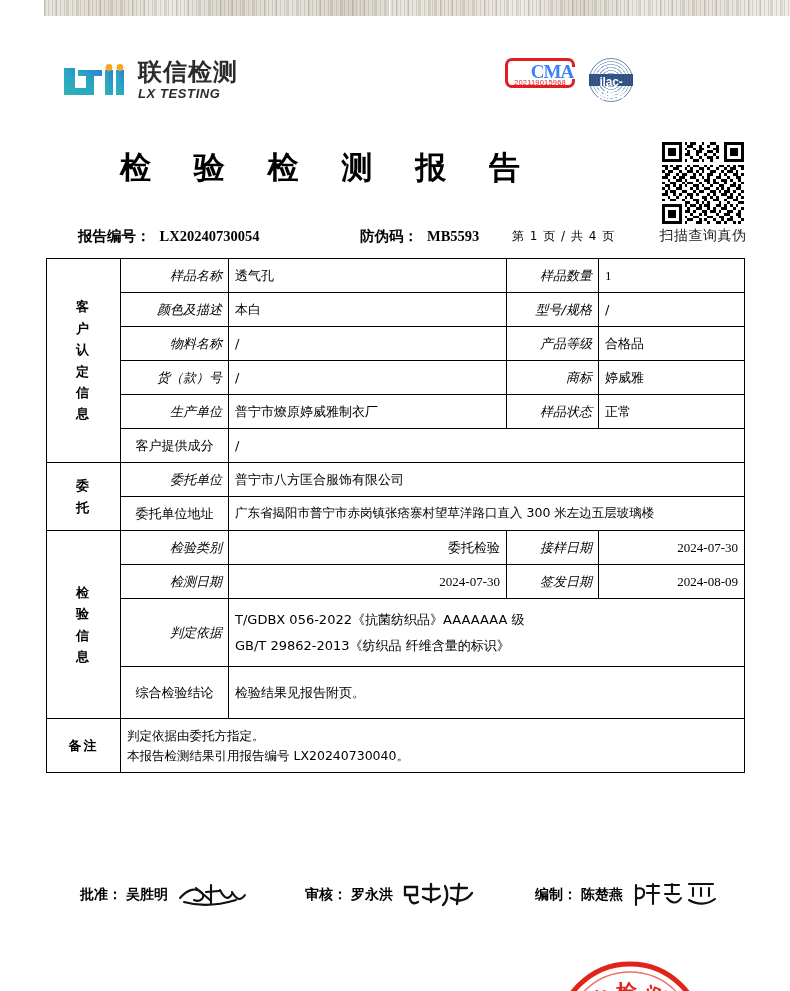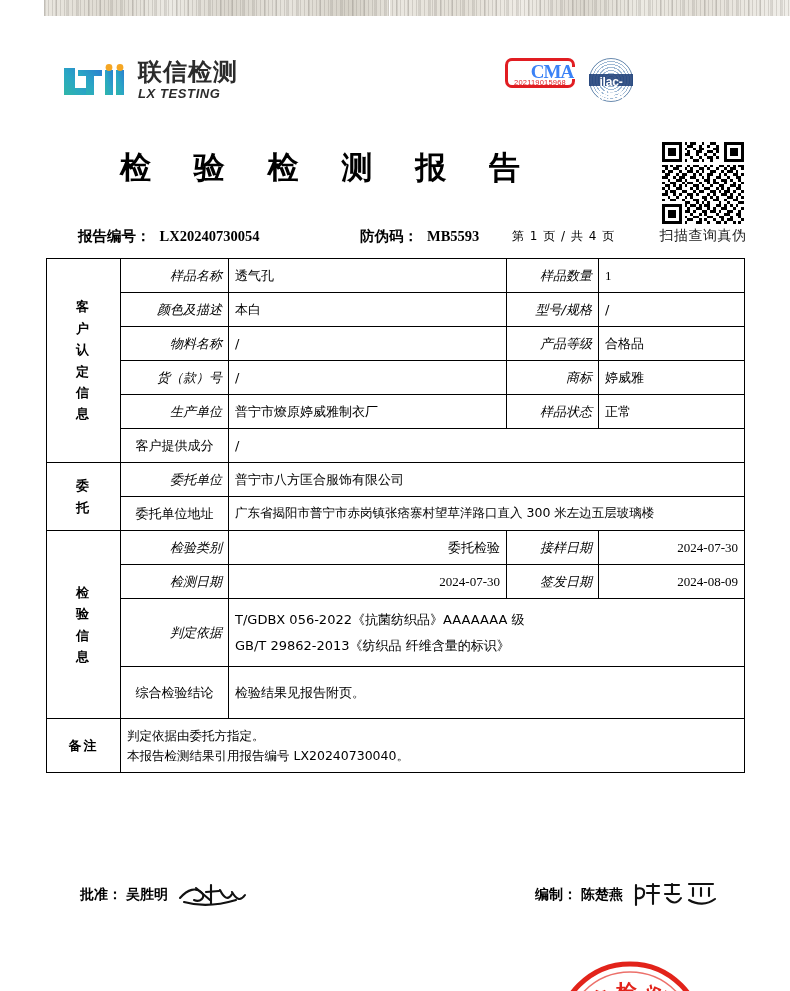--- a/index.html
+++ b/index.html
@@ -598,20 +598,37 @@
         <path d="M20 8 L34 20"></path>
         <path d="M35 5 L35 24"></path>
         <path d="M30 12 L43 11"></path>
         <path d="M44 10 C48 18, 52 21, 56 14"></path>
         <path d="M56 12 C60 19, 64 22, 69 15"></path>
         <path d="M8 22 C22 26, 40 26, 60 20"></path>
       </g>
     </svg>
   </div>
 
+  <div class="sign s2">
+    <span>审核：</span>
+    <span>罗永洪</span>
+    <svg class="scrawl" width="74" height="30" viewBox="0 0 74 30">
+      <g fill="none" stroke="#111" stroke-width="2.3" stroke-linecap="round">
+        <path d="M4 7 L16 7 L16 15 L4 15 Z"></path>
+        <path d="M9 15 C8 22, 12 25, 17 22"></path>
+        <path d="M22 9 L38 9"></path>
+        <path d="M30 4 L30 22"></path>
+        <path d="M22 17 C28 21, 34 21, 39 16"></path>
+        <path d="M44 6 C48 14, 46 22, 42 25"></path>
+        <path d="M50 8 L66 8"></path>
+        <path d="M58 4 L56 24"></path>
+        <path d="M50 18 C58 23, 66 20, 71 13"></path>
+      </g>
+    </svg>
+  </div>
 
   <div class="sign s3">
     <span>编制：</span>
     <span>陈楚燕</span>
     <svg class="scrawl" width="88" height="30" viewBox="0 0 88 30">
       <g fill="none" stroke="#111" stroke-width="2.1" stroke-linecap="round">
         <path d="M5 5 L5 25"></path>
         <path d="M5 9 C10 7, 14 9, 13 14 C12 19, 6 19, 5 17"></path>
         <path d="M16 6 L28 6"></path>
           <path d="M16 13 L28 13"></path>

